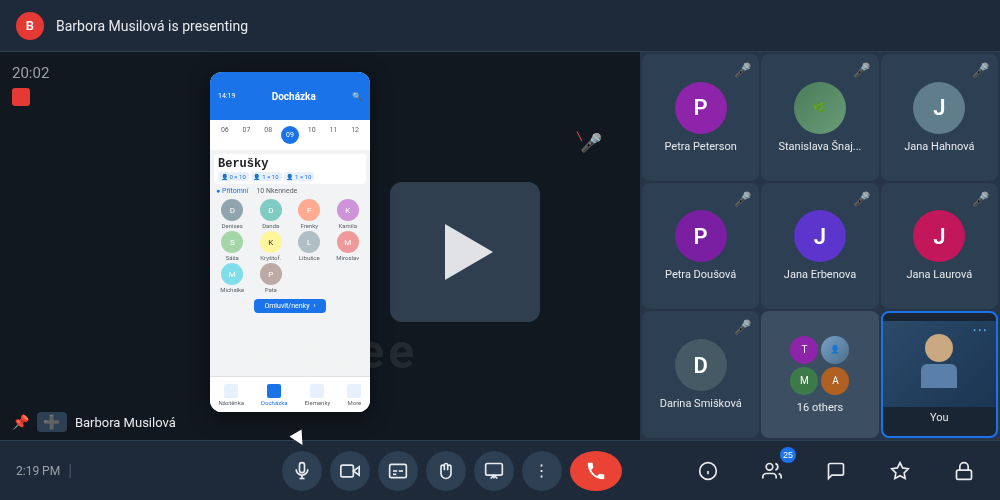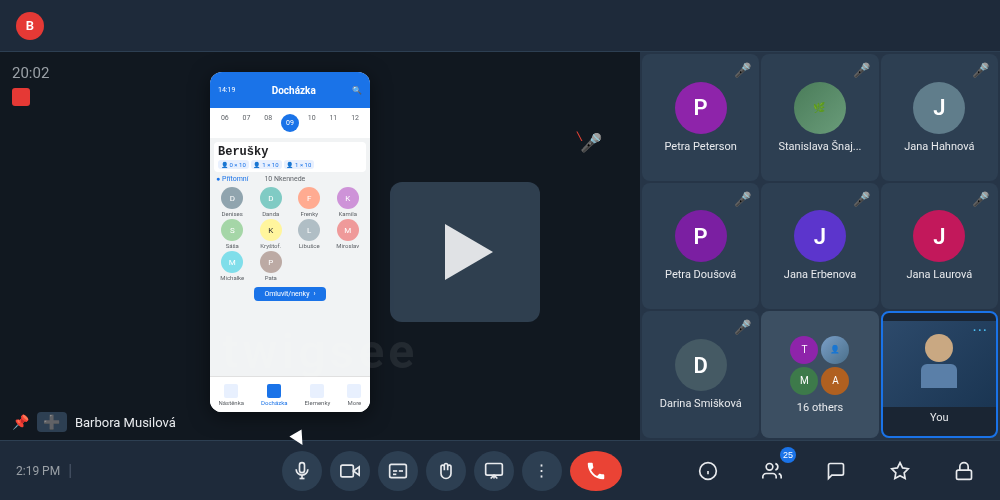--- a/index.html
+++ b/index.html
@@ -75,21 +75,21 @@
       position: absolute;
       left: 210px; top: 20px;
       width: 160px; height: 340px;
       background: #fff;
       border-radius: 12px;
       overflow: hidden;
       box-shadow: 0 4px 20px rgba(0,0,0,0.5);
     }
     #phone-top-bar {
       background: #1a73e8;
-      height: 36px;
+      height: 48px;
       display: flex;
       align-items: center;
       padding: 0 8px;
       font-size: 9px;
       color: #fff;
     }
     #phone-calendar-area {
       background: #fff;
       padding: 4px;
       border-radius: 13px;
@@ -393,20 +393,21 @@
       z-index: 100;
     }
   </style>
 </head>
 <body>
 
 <div id="top-bar">
   <div id="presenter-avatar">
     <span>B</span>
   </div>
+  <span id="presenter-text">Barbora Musilová is presenting</span>
 </div>
 
 <div id="main-area">
 
   <div id="screen-share-area">
 
     <div id="timer">20:02</div>
     <div id="red-dot"></div>
 
     <div id="phone-screen">
@@ -428,21 +429,21 @@
       </div>
       <div id="phone-content">
         <div class="phone-group-row">
           <div class="phone-group-title">Berušky</div>
           <div class="phone-badges">
             <div class="phone-badge">👤 <span>0 × 10</span></div>
             <div class="phone-badge">👤 <span>1 × 10</span></div>
             <div class="phone-badge">👤 <span>1 × 10</span></div>
           </div>
         </div>
-        <div style="font-size:7px;color:#5f6368;margin:3px 2px;display:flex;align-items:center;gap:16px;">
+        <div style="font-size:7px;color:#5f6368;margin:3px 2px;display:flex;align-items:center;gap:8px;">
           <span style="color:#1a73e8;">● Přítomní</span>
           <span>10 Nkennede</span>
         </div>
         <div class="phone-persons-grid">
           <div class="phone-person">
             <div class="phone-person-avatar" style="background:#90a4ae;">D</div>
             <div>Denises</div>
           </div>
           <div class="phone-person">
             <div class="phone-person-avatar" style="background:#80cbc4;">D</div>

